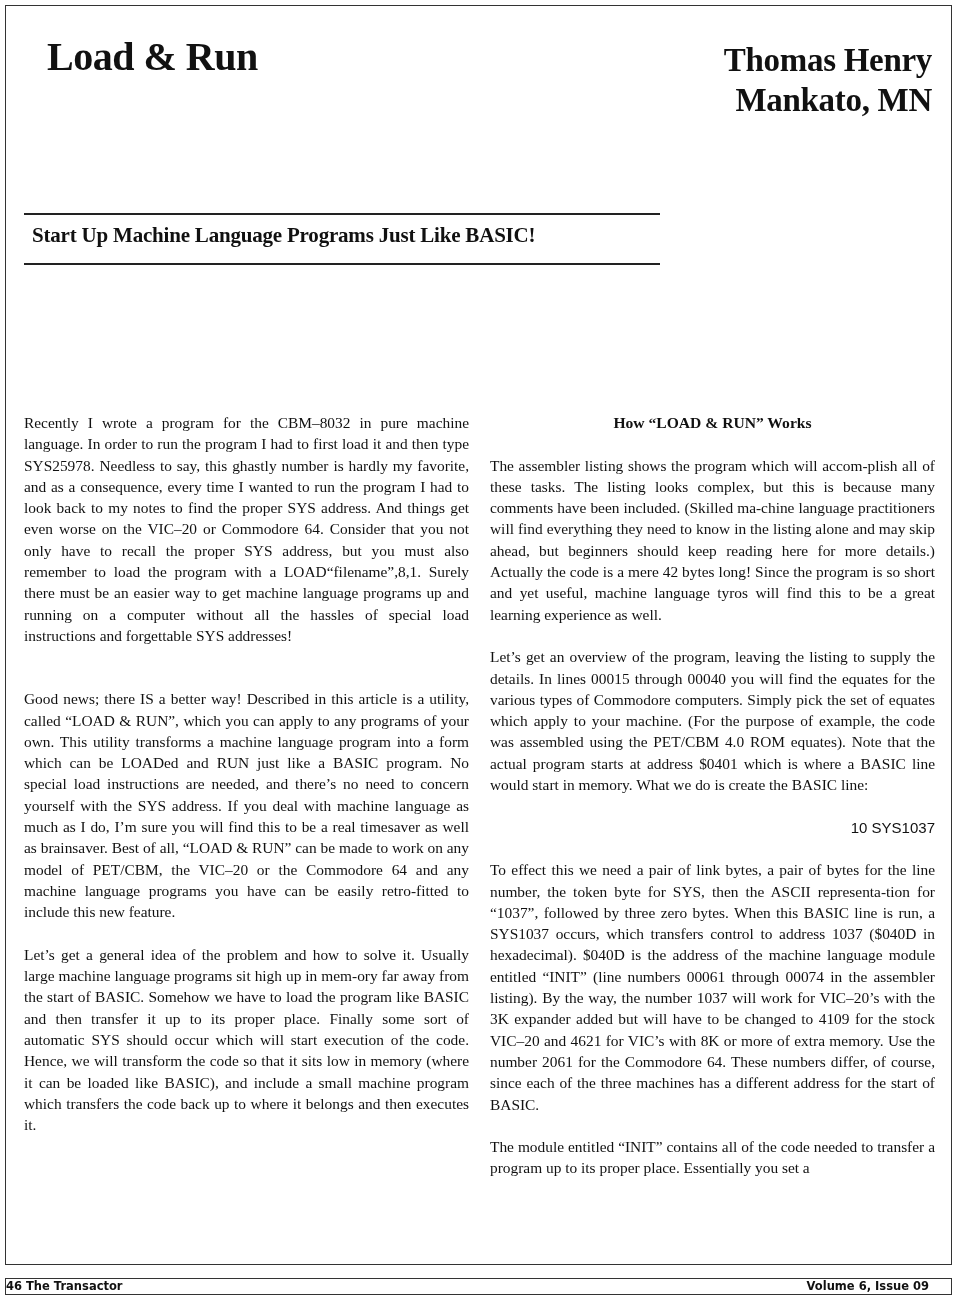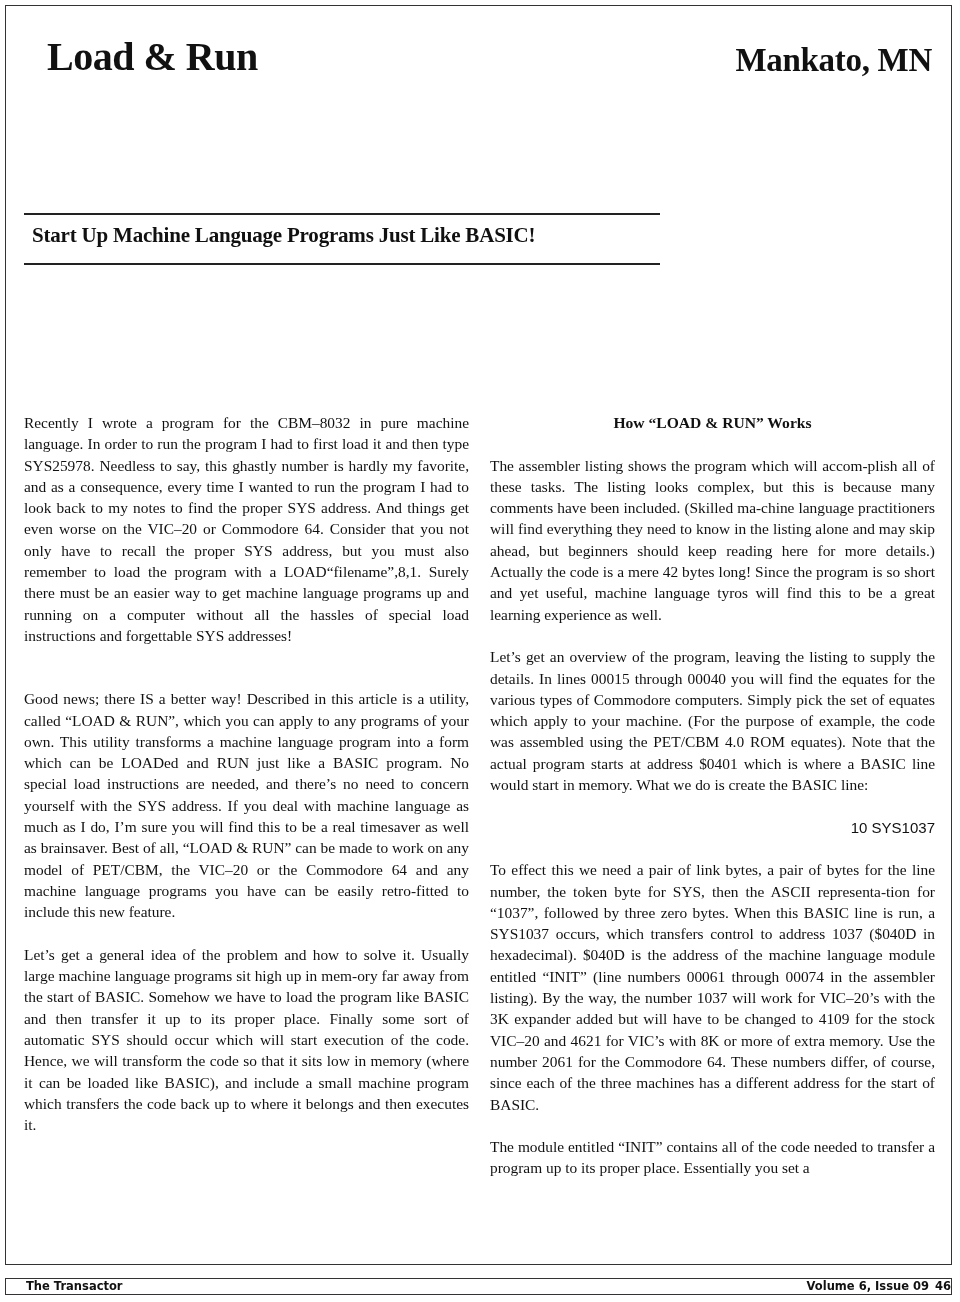--- a/index.html
+++ b/index.html
@@ -21,31 +21,32 @@
   .col-right { left: 490px; }
   .col p { margin: 0 0 21.3px 0; }
   .col h3 { margin: 0 0 21.3px 0; font-size: 15.6px; font-weight: bold; line-height: 21.3px; text-align: center; }
   .code-line { text-align: right; font-family: "Liberation Sans", "DejaVu Sans", sans-serif;
                font-size: 15px; margin: 0 0 21.3px 0; }
   .footer-box { position: absolute; left: 5px; top: 1278px; width: 947px; height: 17px;
                 border: 1px solid #333; box-sizing: border-box;
                 font-family: "DejaVu Sans", "Liberation Sans", sans-serif; font-weight: bold;
                 font-size: 11.5px; line-height: 15px; }
   .footer-left { position: absolute; left: 20px; top: 0; }
-  .footer-center { position: absolute; left: 0; right: 0; top: 0; text-align: right; }
+  .footer-center { position: absolute; left: 0; right: 0; top: 0; text-align: left; }
   .footer-right { position: absolute; right: 22px; top: 0; }
 </style>
 </head>
 <body>
 
 <div class="page-frame"></div>
 
 <h1 class="title">Load &amp; Run</h1>
 
 <div class="byline">
+  <div>Thomas Henry</div>
   <div>Mankato, MN</div>
 </div>
 
 <div class="subtitle-box">
   <h2 class="subtitle">Start Up Machine Language Programs Just Like BASIC!</h2>
 </div>
 
 <div class="col col-left">
   <p style="margin-bottom:42px;">Recently I wrote a program for the CBM–8032 in pure machine language. In order to run the program I had to first load it and then type SYS25978. Needless to say, this ghastly number is hardly my favorite, and as a consequence, every time I wanted to run the program I had to look back to my notes to find the proper SYS address. And things get even worse on the VIC–20 or Commodore 64. Consider that you not only have to recall the proper SYS address, but you must also remember to load the program with a LOAD“filename”,8,1. Surely there must be an easier way to get machine language programs up and running on a computer without all the hassles of special load instructions and forgettable SYS addresses!</p>
   <p>Good news; there IS a better way! Described in this article is a utility, called “LOAD &amp; RUN”, which you can apply to any programs of your own. This utility transforms a machine language program into a form which can be LOADed and RUN just like a BASIC program. No special load instructions are needed, and there’s no need to concern yourself with the SYS address. If you deal with machine language as much as I do, I’m sure you will find this to be a real timesaver as well as brainsaver. Best of all, “LOAD &amp; RUN” can be made to work on any model of PET/CBM, the VIC–20 or the Commodore 64 and any machine language programs you have can be easily retro-fitted to include this new feature.</p>

